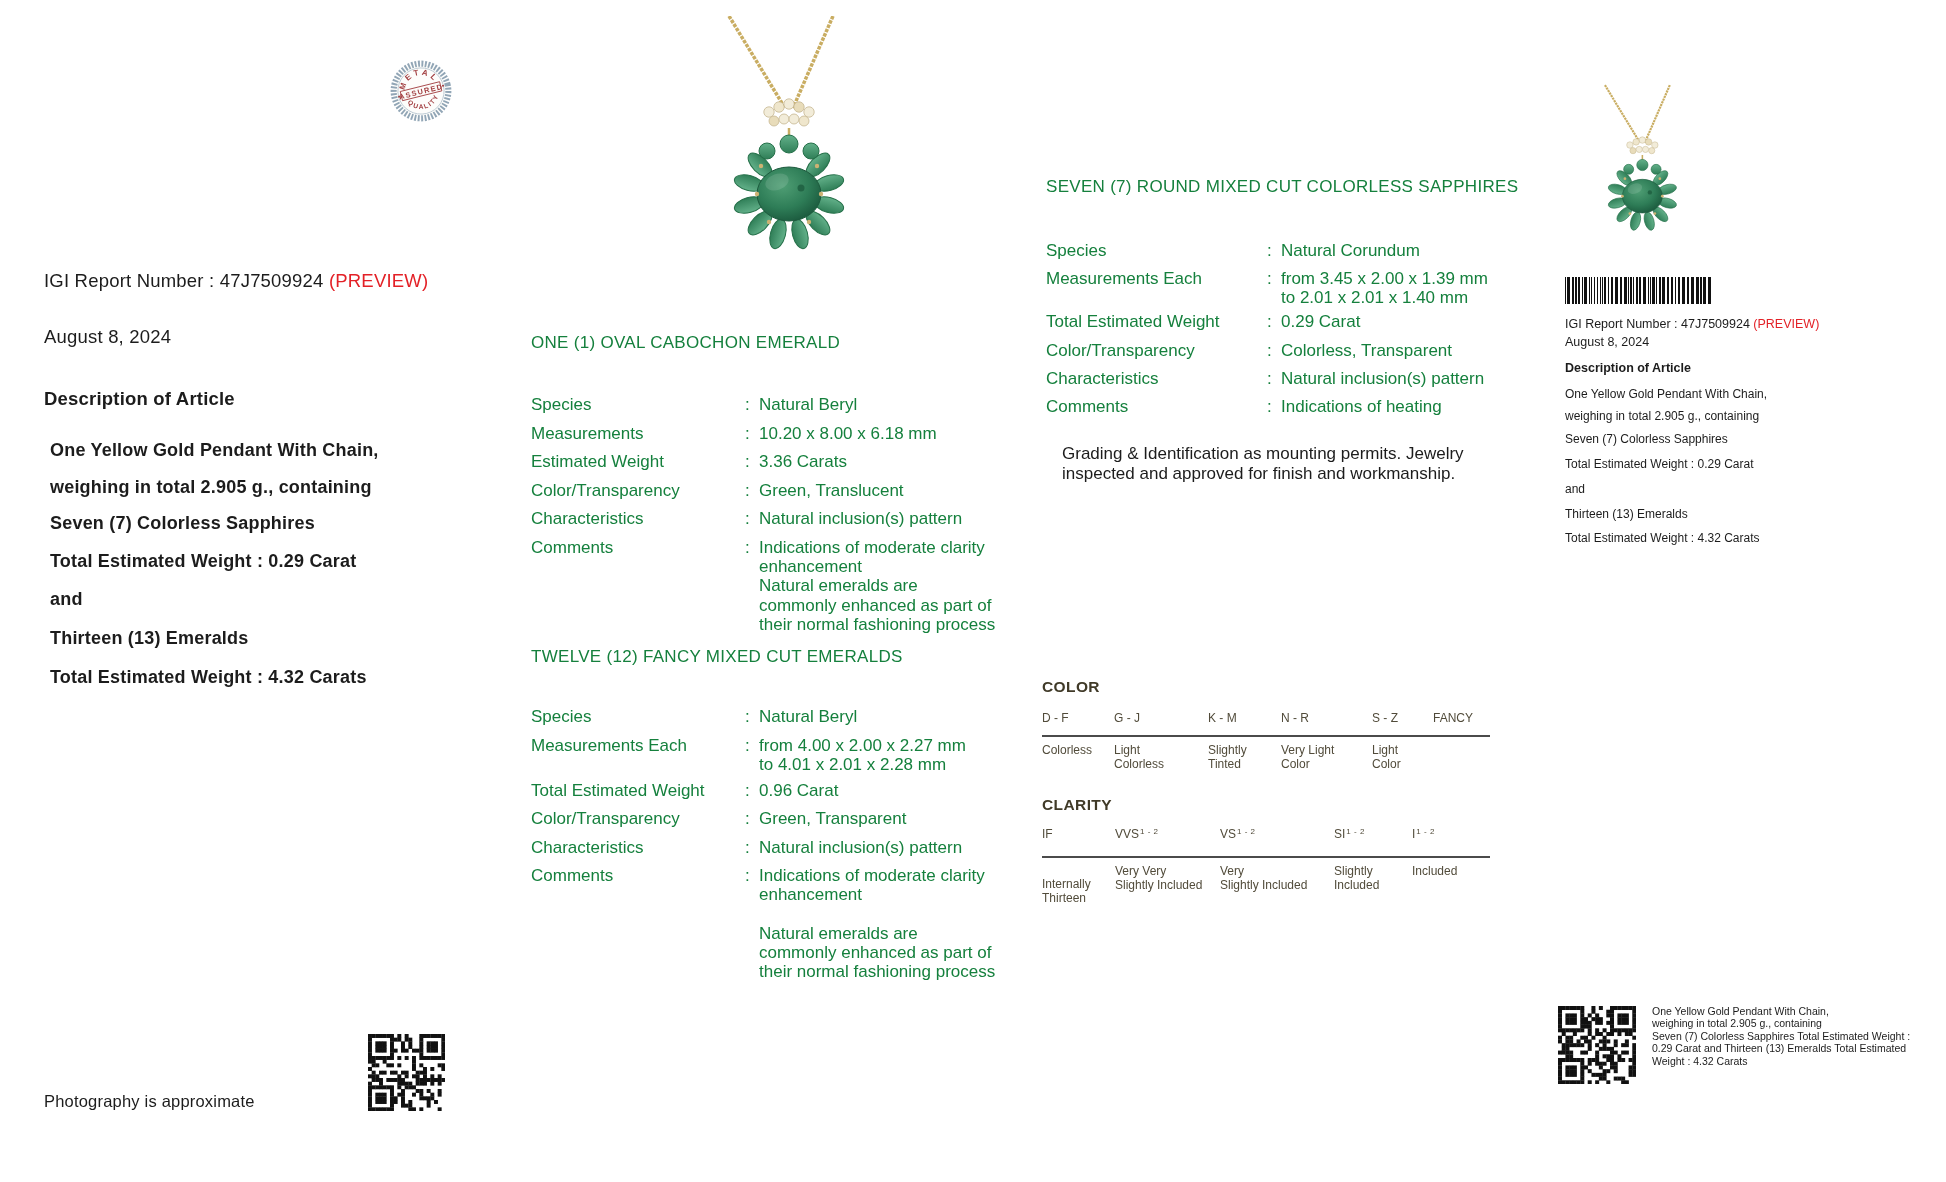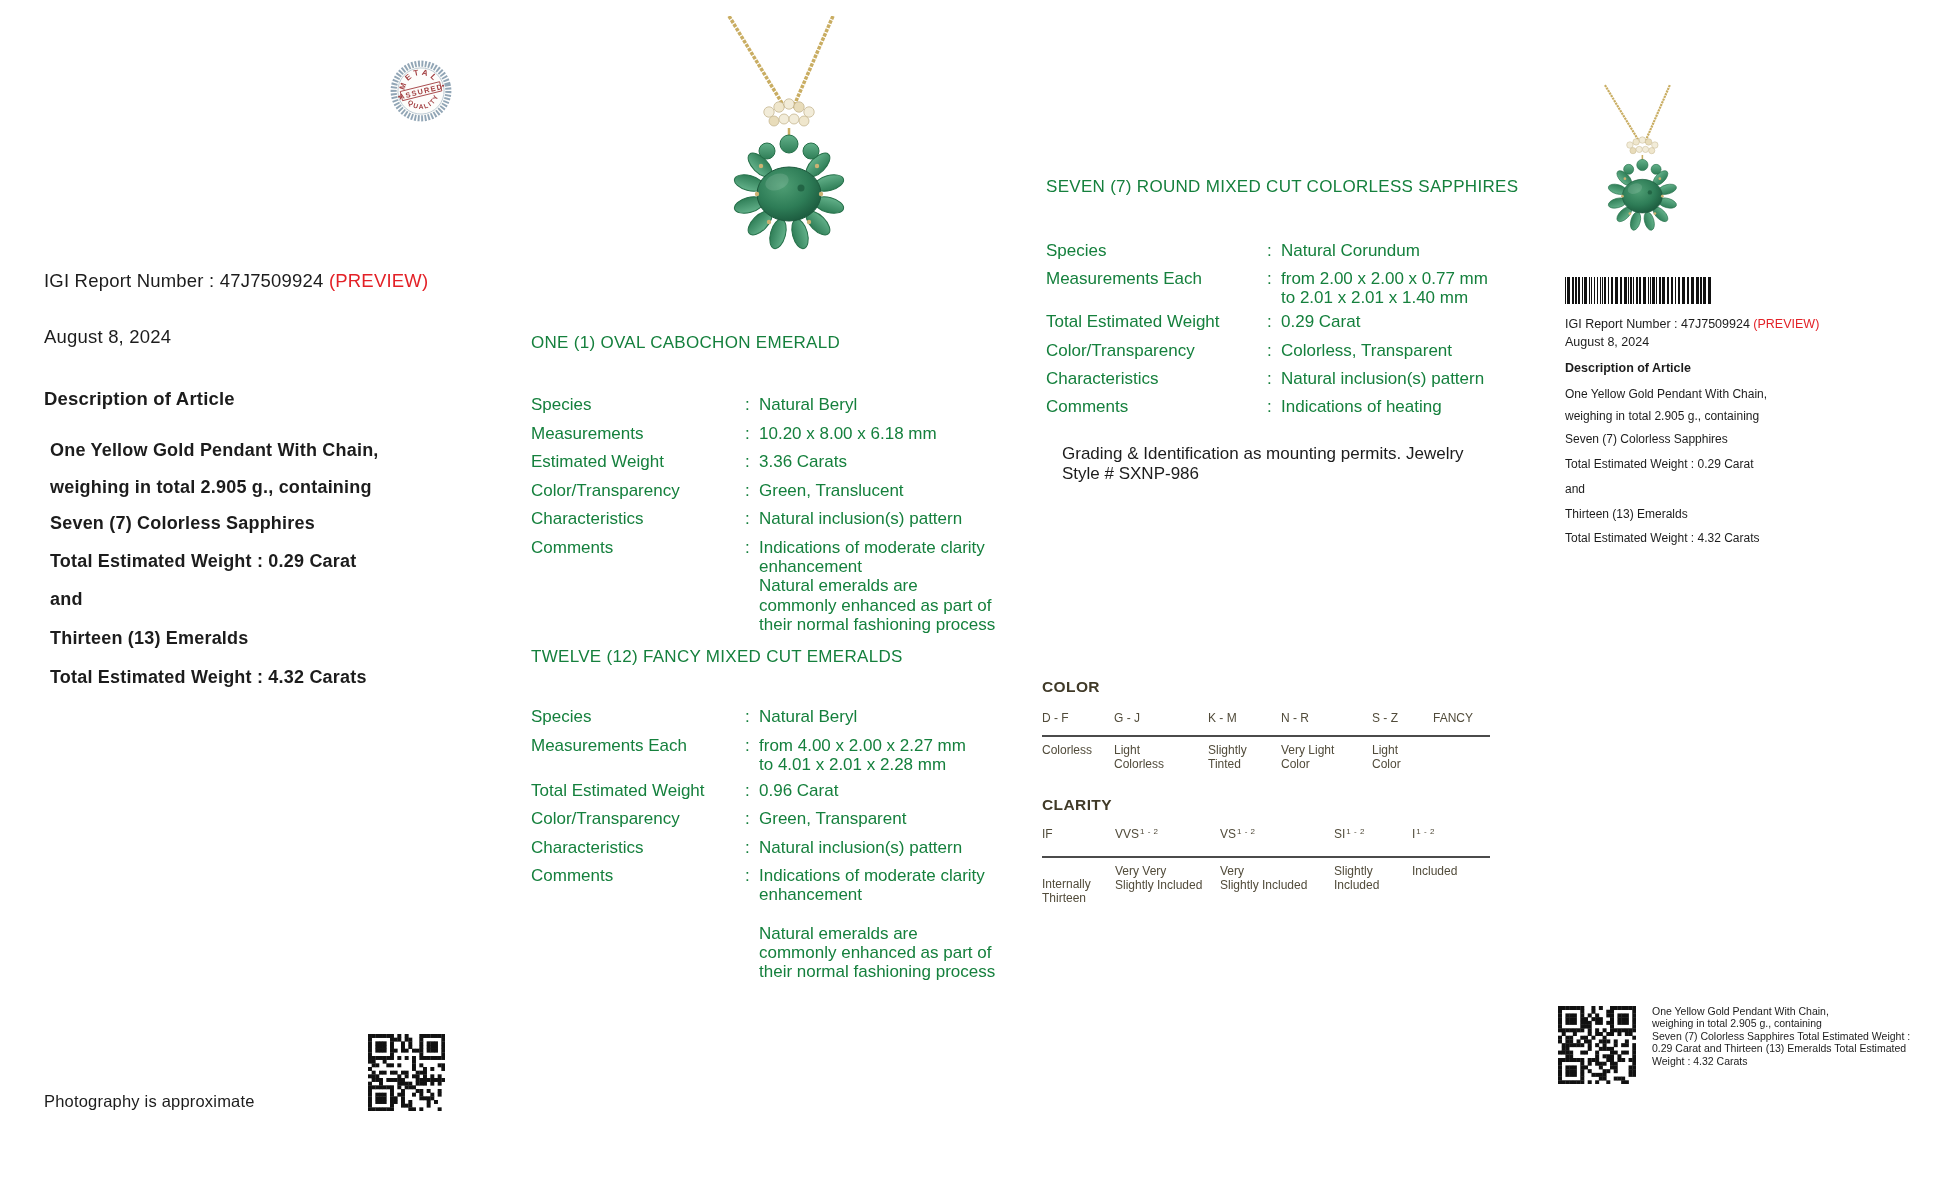--- a/index.html
+++ b/index.html
@@ -200,41 +200,41 @@
     </div>
   </div>
 
   <div class="spec-sec" style="left:1046px;top:177px;width:480px;height:240px">
     <div class="sec-title">SEVEN (7) ROUND MIXED CUT COLORLESS SAPPHIRES</div>
     <div class="spec-row" style="top:32px">
       <span class="spec-label w221">Species</span><span class="spec-colon"></span><span class="spec-value"><span class="vline" style="display:block">Natural Corundum</span></span>
     </div>
     <div class="spec-row" style="top:60px">
       <span class="spec-label w221">Measurements Each</span><span class="spec-colon"></span><span class="spec-value">
-        <span class="vline" style="display:block">from 2.00 x 2.00 x 0.77 mm</span>
+        <span class="vline" style="display:block">from 3.45 x 2.00 x 1.39 mm</span>
         <span class="vline" style="display:block">to 2.01 x 2.01 x 1.40 mm</span>
       </span>
     </div>
     <div class="spec-row" style="top:103px">
       <span class="spec-label w221">Total Estimated Weight</span><span class="spec-colon"></span><span class="spec-value"><span class="vline" style="display:block">0.29 Carat</span></span>
     </div>
     <div class="spec-row" style="top:132px">
       <span class="spec-label w221">Color/Transparency</span><span class="spec-colon"></span><span class="spec-value"><span class="vline" style="display:block">Colorless, Transparent</span></span>
     </div>
     <div class="spec-row" style="top:160px">
       <span class="spec-label w221">Characteristics</span><span class="spec-colon"></span><span class="spec-value"><span class="vline" style="display:block">Natural inclusion(s) pattern</span></span>
     </div>
     <div class="spec-row" style="top:188px">
       <span class="spec-label w221">Comments</span><span class="spec-colon"></span><span class="spec-value"><span class="vline" style="display:block">Indications of heating</span></span>
     </div>
   </div>
 
   <div class="abs" style="left:1046px;top:444px;width:480px">
     <div class="note-line">Grading &amp; Identification as mounting permits. Jewelry</div>
-    <div class="note-line">Style # SXNP-986</div>
+    <div class="note-line">inspected and approved for finish and workmanship.</div>
   </div>
 
   <div class="scale" style="left:1042px;top:678px;width:450px;height:100px">
     <div class="scale-title">COLOR</div>
     <div class="scale-grade" style="left:0;top:33px">D - F</div>
     <div class="scale-grade" style="left:72px;top:33px">G - J</div>
     <div class="scale-grade" style="left:166px;top:33px">K - M</div>
     <div class="scale-grade" style="left:239px;top:33px">N - R</div>
     <div class="scale-grade" style="left:330px;top:33px">S - Z</div>
     <div class="scale-grade" style="left:391px;top:33px">FANCY</div>

